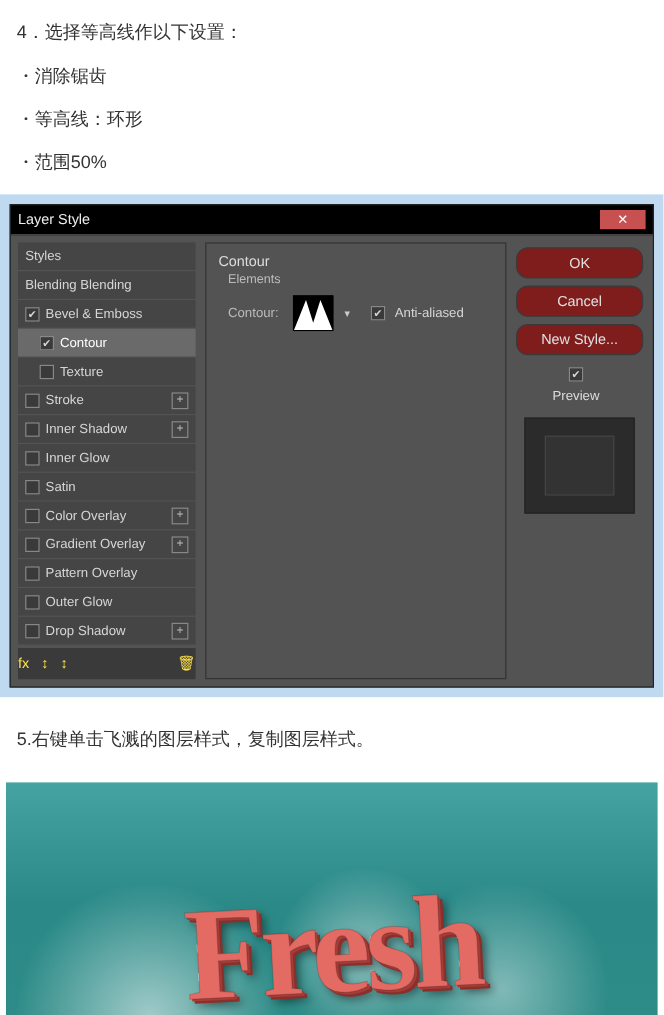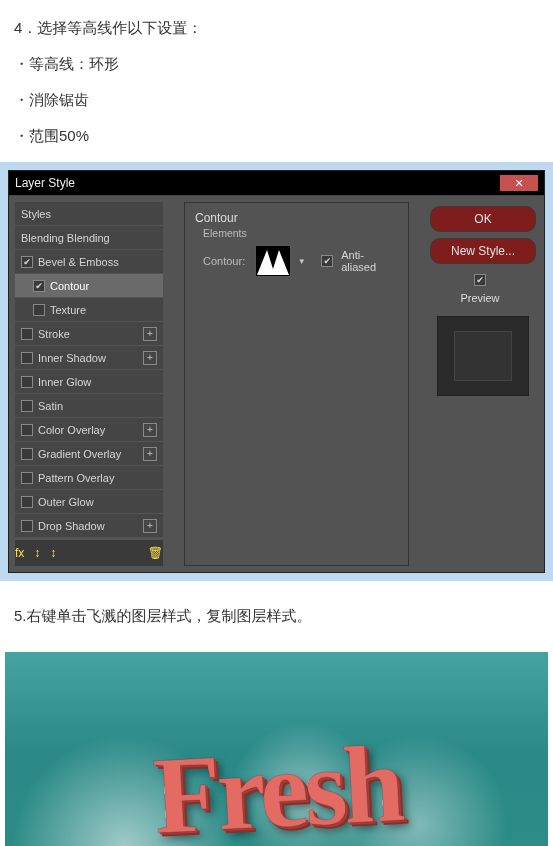--- a/index.html
+++ b/index.html
@@ -41,21 +41,21 @@
   .ls-close {
     width: 38px; height: 16px;
     background: #c75050;
     color: #fff;
     display: flex; align-items: center; justify-content: center;
     font-size: 11px;
   }
   .ls-body {
     display: flex;
     padding: 6px;
-    gap: 21px;
+    gap: 8px;
   }
   .ls-left {
     width: 148px;
     display: flex; flex-direction: column;
     gap: 1px;
   }
   .ls-row {
     display: flex;
     align-items: center;
     padding: 4px 6px;
@@ -225,22 +225,22 @@
     background-image: radial-gradient(circle 5px at 10px 10px, rgba(255,255,255,.8) 3px, transparent 4px);
     background-size: 24px 24px;
     -webkit-background-clip: text;
   }
 </style>
 </head>
 <body>
 
 <div class="instructions">
   <span class="step-line">4．选择等高线作以下设置：</span>
+  <span class="step-line">・消除锯齿</span>
   <span class="step-line">・等高线：环形</span>
-  <span class="step-line">・消除锯齿</span>
   <span class="step-line">・范围50%</span>
 </div>
 
 <div class="ls-outer">
   <div class="ls-window">
     <div class="ls-titlebar">
       <span class="ls-title">Layer Style</span>
       <span class="ls-close">✕</span>
     </div>
     <div class="ls-body">
@@ -349,20 +349,21 @@
             </svg>
           </span>
           <span class="contour-arrow">▾</span>
           <span class="chk on"></span>
           <span>Anti-aliased</span>
         </div>
       </div>
 
       <div class="ls-right">
         <div class="ls-btn">OK</div>
+        <div class="ls-btn">Cancel</div>
         <div class="ls-btn">New Style...</div>
         <div class="preview-chk-row">
           <span class="chk on"></span>
           <span>Preview</span>
         </div>
         <div class="preview-box"></div>
       </div>
     </div>
   </div>
 </div>

